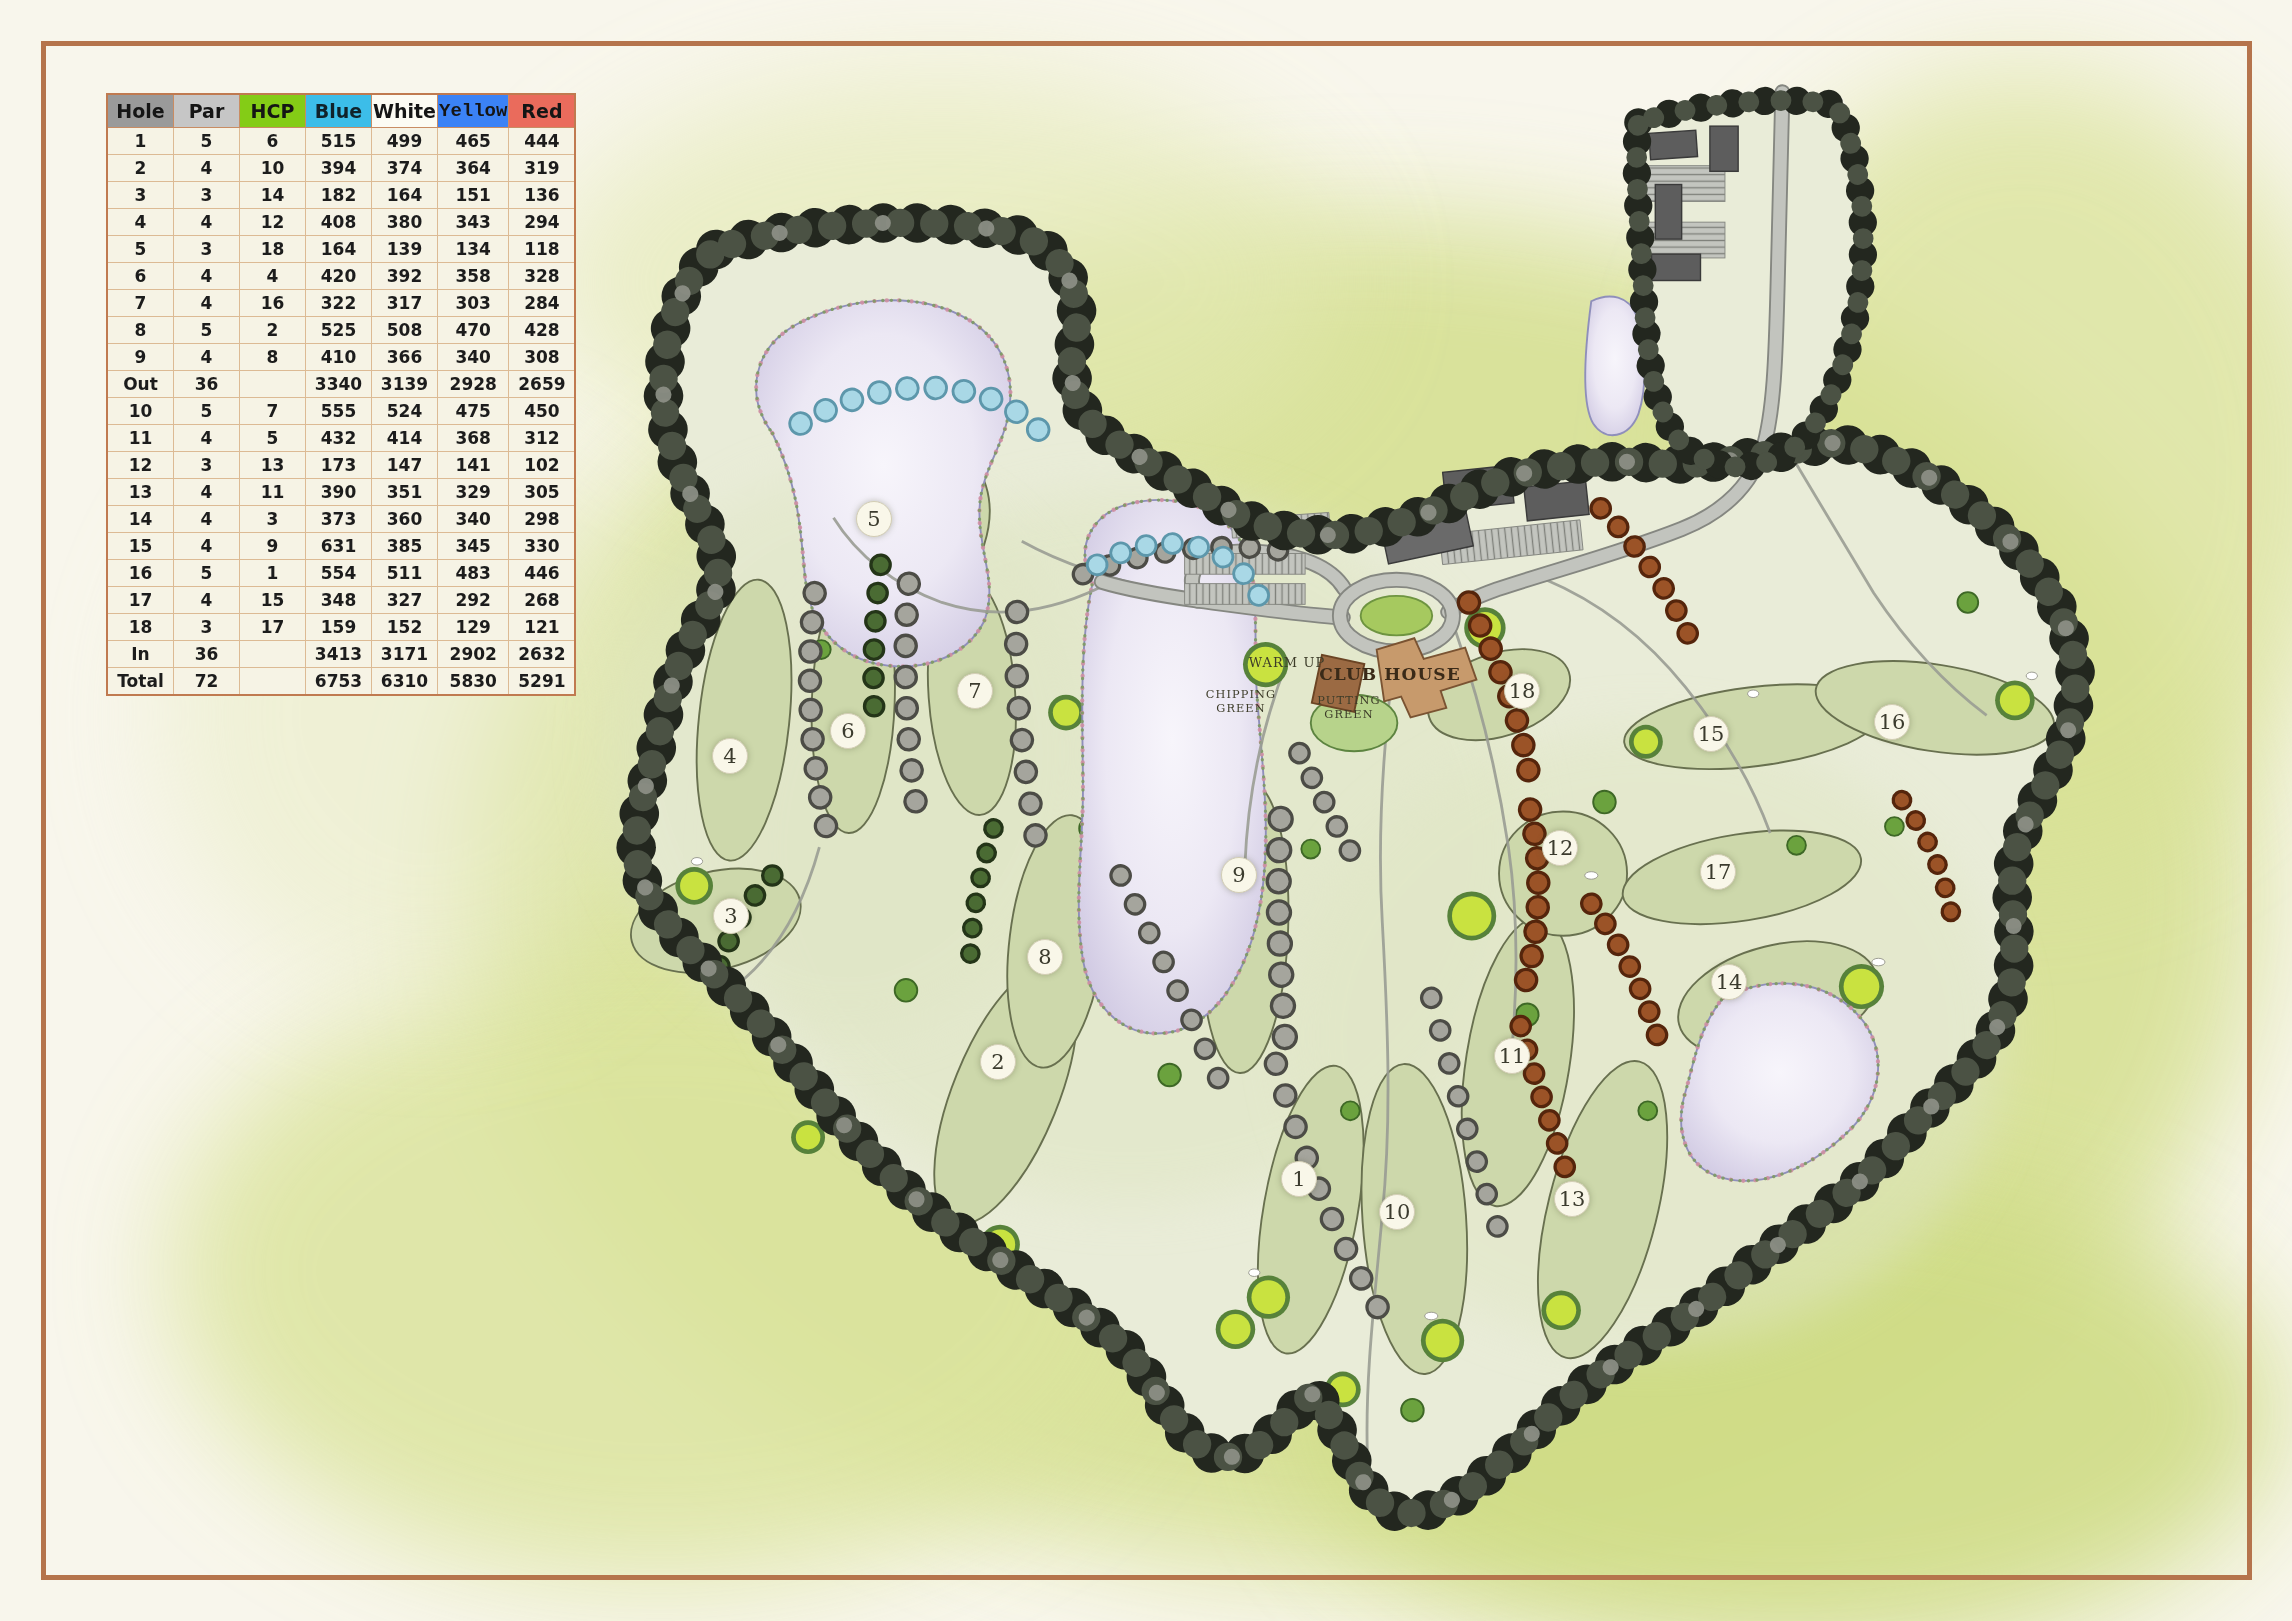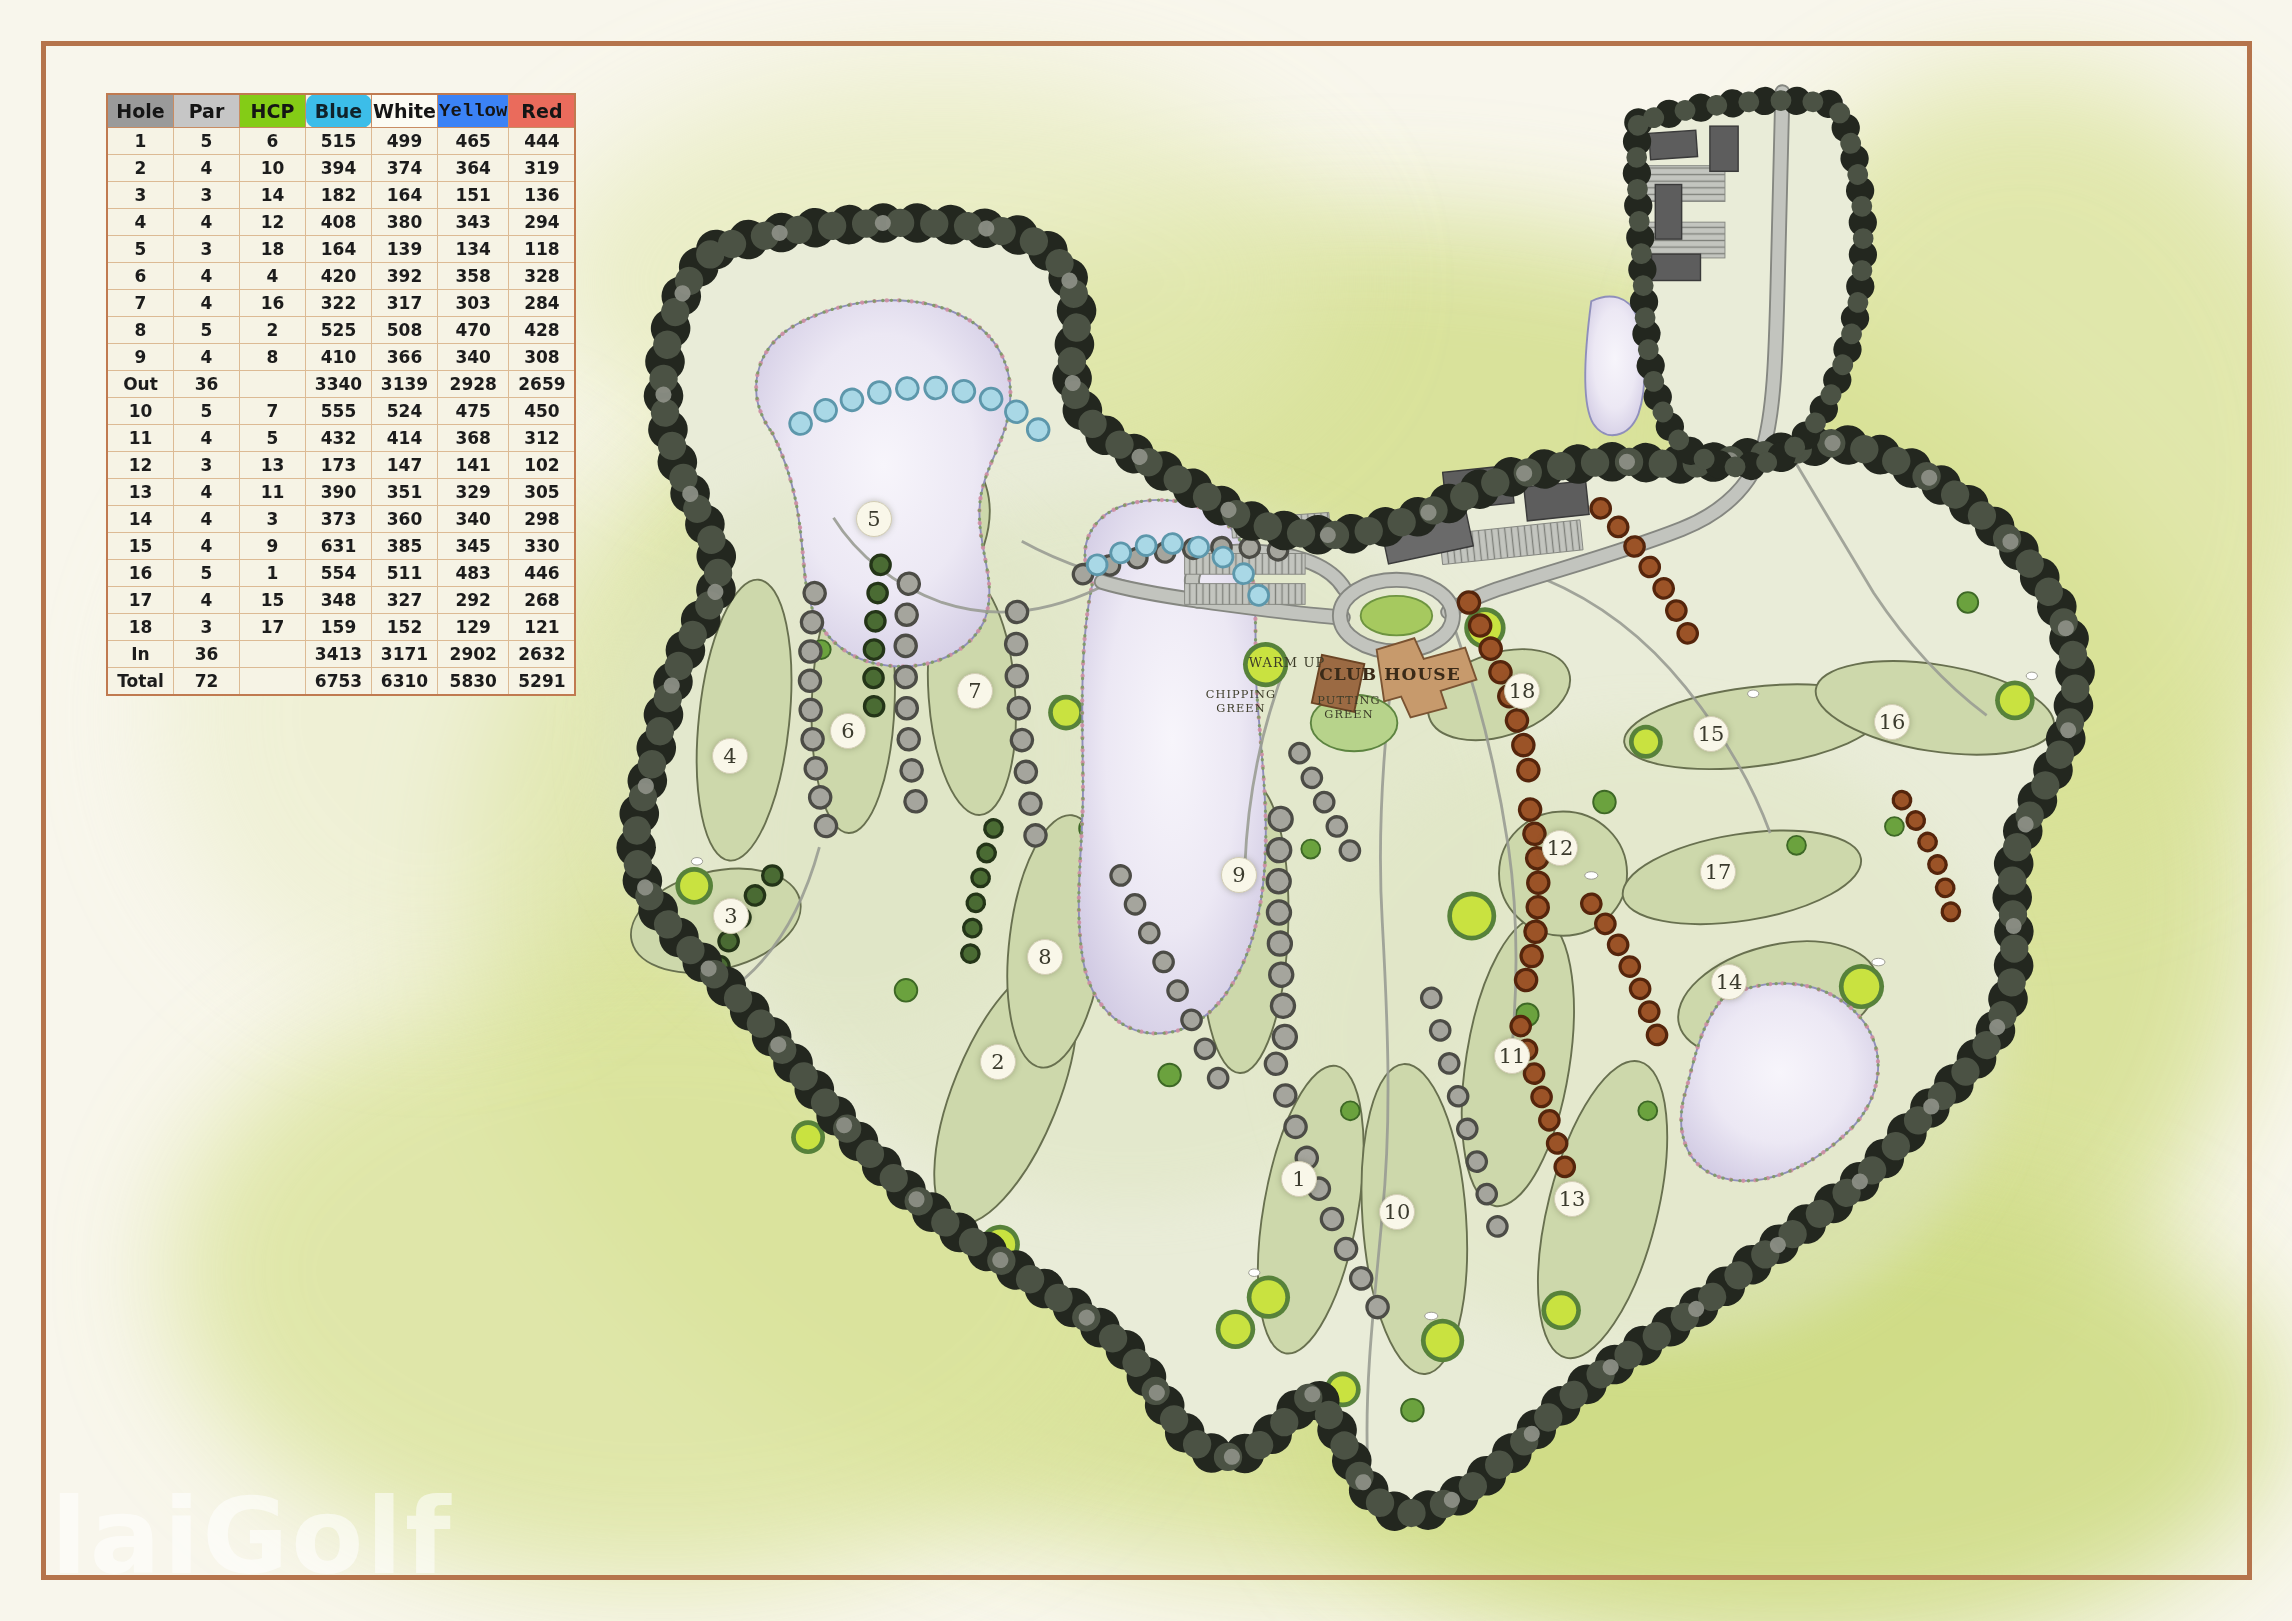--- a/index.html
+++ b/index.html
@@ -330,29 +330,28 @@
       <g>
         <use href="#courseOutline" stroke="#23271f" stroke-width="42" stroke-dasharray="0.1 36"></use>
         <use href="#courseOutline" stroke="#4b5244" stroke-width="30" stroke-dasharray="0.1 36" stroke-dashoffset="18"></use>
         <use href="#courseOutline" stroke="#8b8e85" stroke-width="17" stroke-dasharray="0.1 110" stroke-dashoffset="40" opacity="0.95"></use>
         <use href="#armOutline" stroke="#23271f" stroke-width="30" stroke-dasharray="0.1 34"></use>
         <use href="#armOutline" stroke="#4b5244" stroke-width="22" stroke-dasharray="0.1 34" stroke-dashoffset="17"></use>
       </g>
     </g>
   </svg>
 
-  <div class="watermark">laiGolf</div>
 
   <table class="scorecard">
     <thead>
       <tr>
           <th style="background: rgb(154, 154, 154); color: rgb(21, 21, 21);">Hole</th>
           <th style="background: rgb(198, 198, 198); color: rgb(21, 21, 21);">Par</th>
           <th style="background: #84cc16; color: rgb(21, 21, 21);">HCP</th>
-          <th style="background: rgb(60, 189, 233); color: rgb(16, 34, 43); border-radius: 10px;">Blue</th>
+          <th style="background: rgb(60, 189, 233); color: rgb(16, 34, 43);">Blue</th>
           <th style="background: rgb(252, 251, 243); color: rgb(21, 21, 21);">White</th>
           <th style="background: #3b82f6; color: rgb(21, 21, 21); font-family: Liberation Mono, monospace;">Yellow</th>
           <th style="background: rgb(234, 107, 92); color: rgb(21, 21, 21);">Red</th>
         </tr>
     </thead>
     <tbody>
         <tr>
           <td>1</td>
           <td>5</td>
           <td>6</td>

